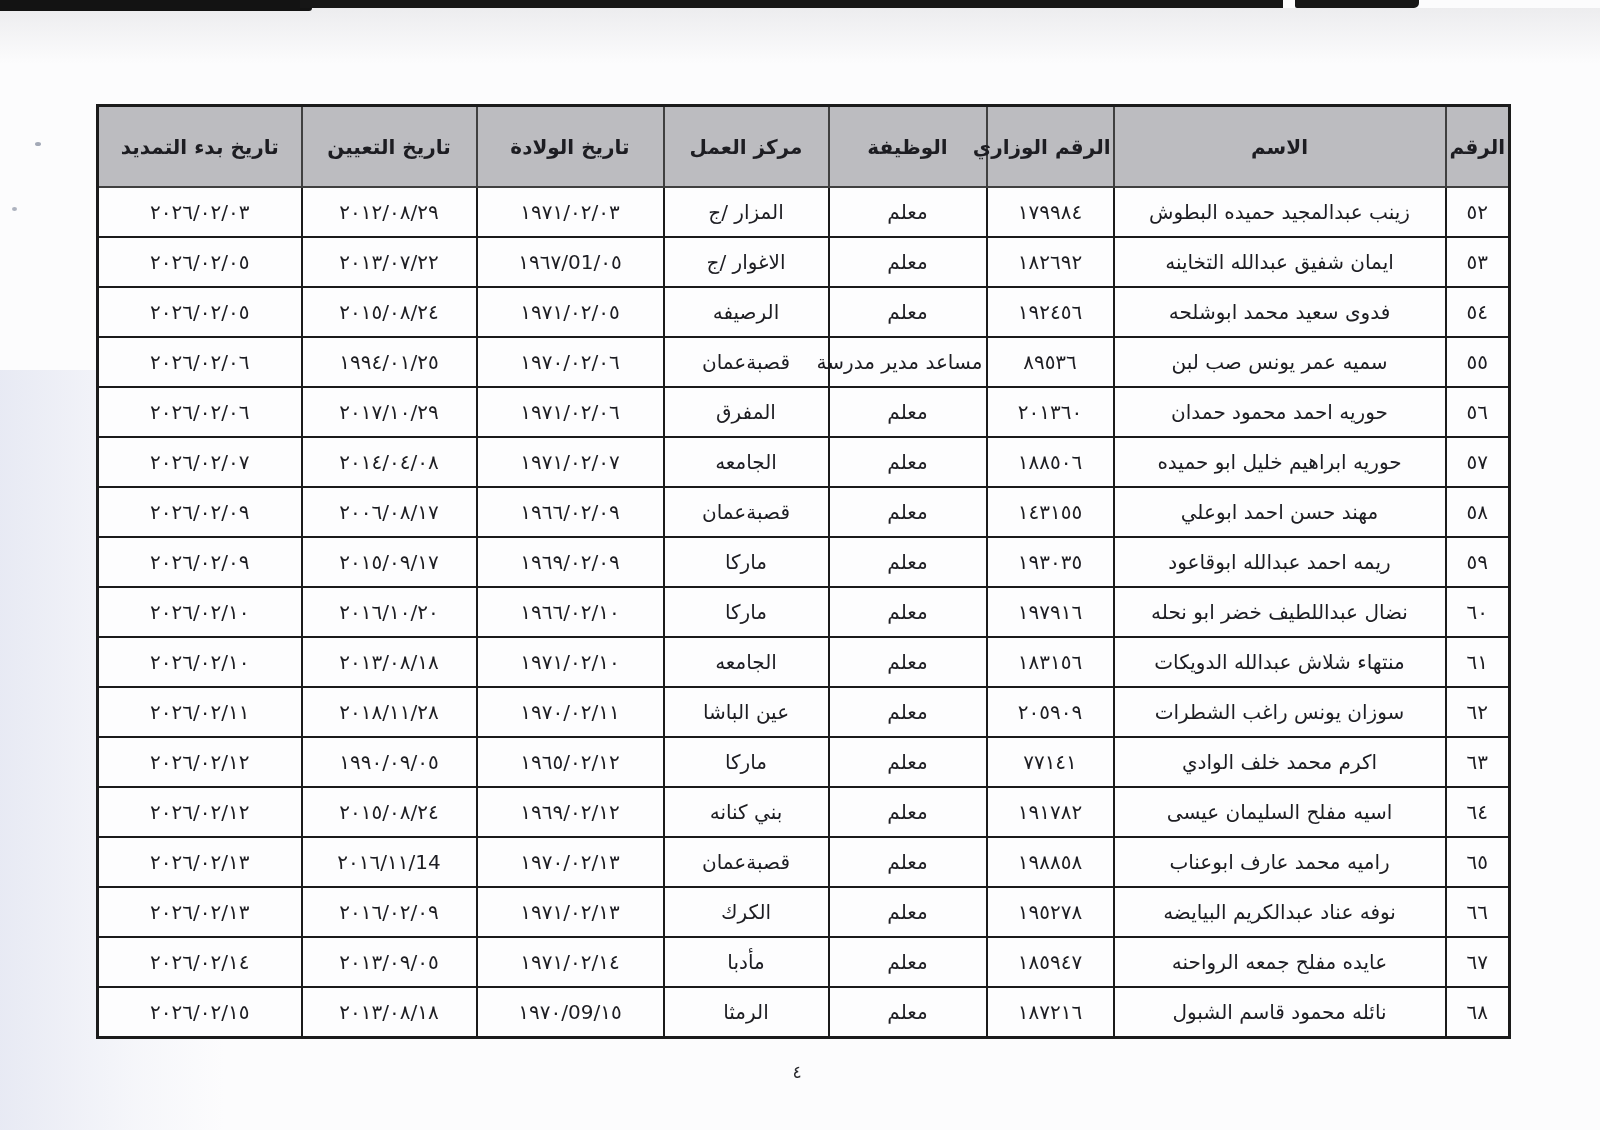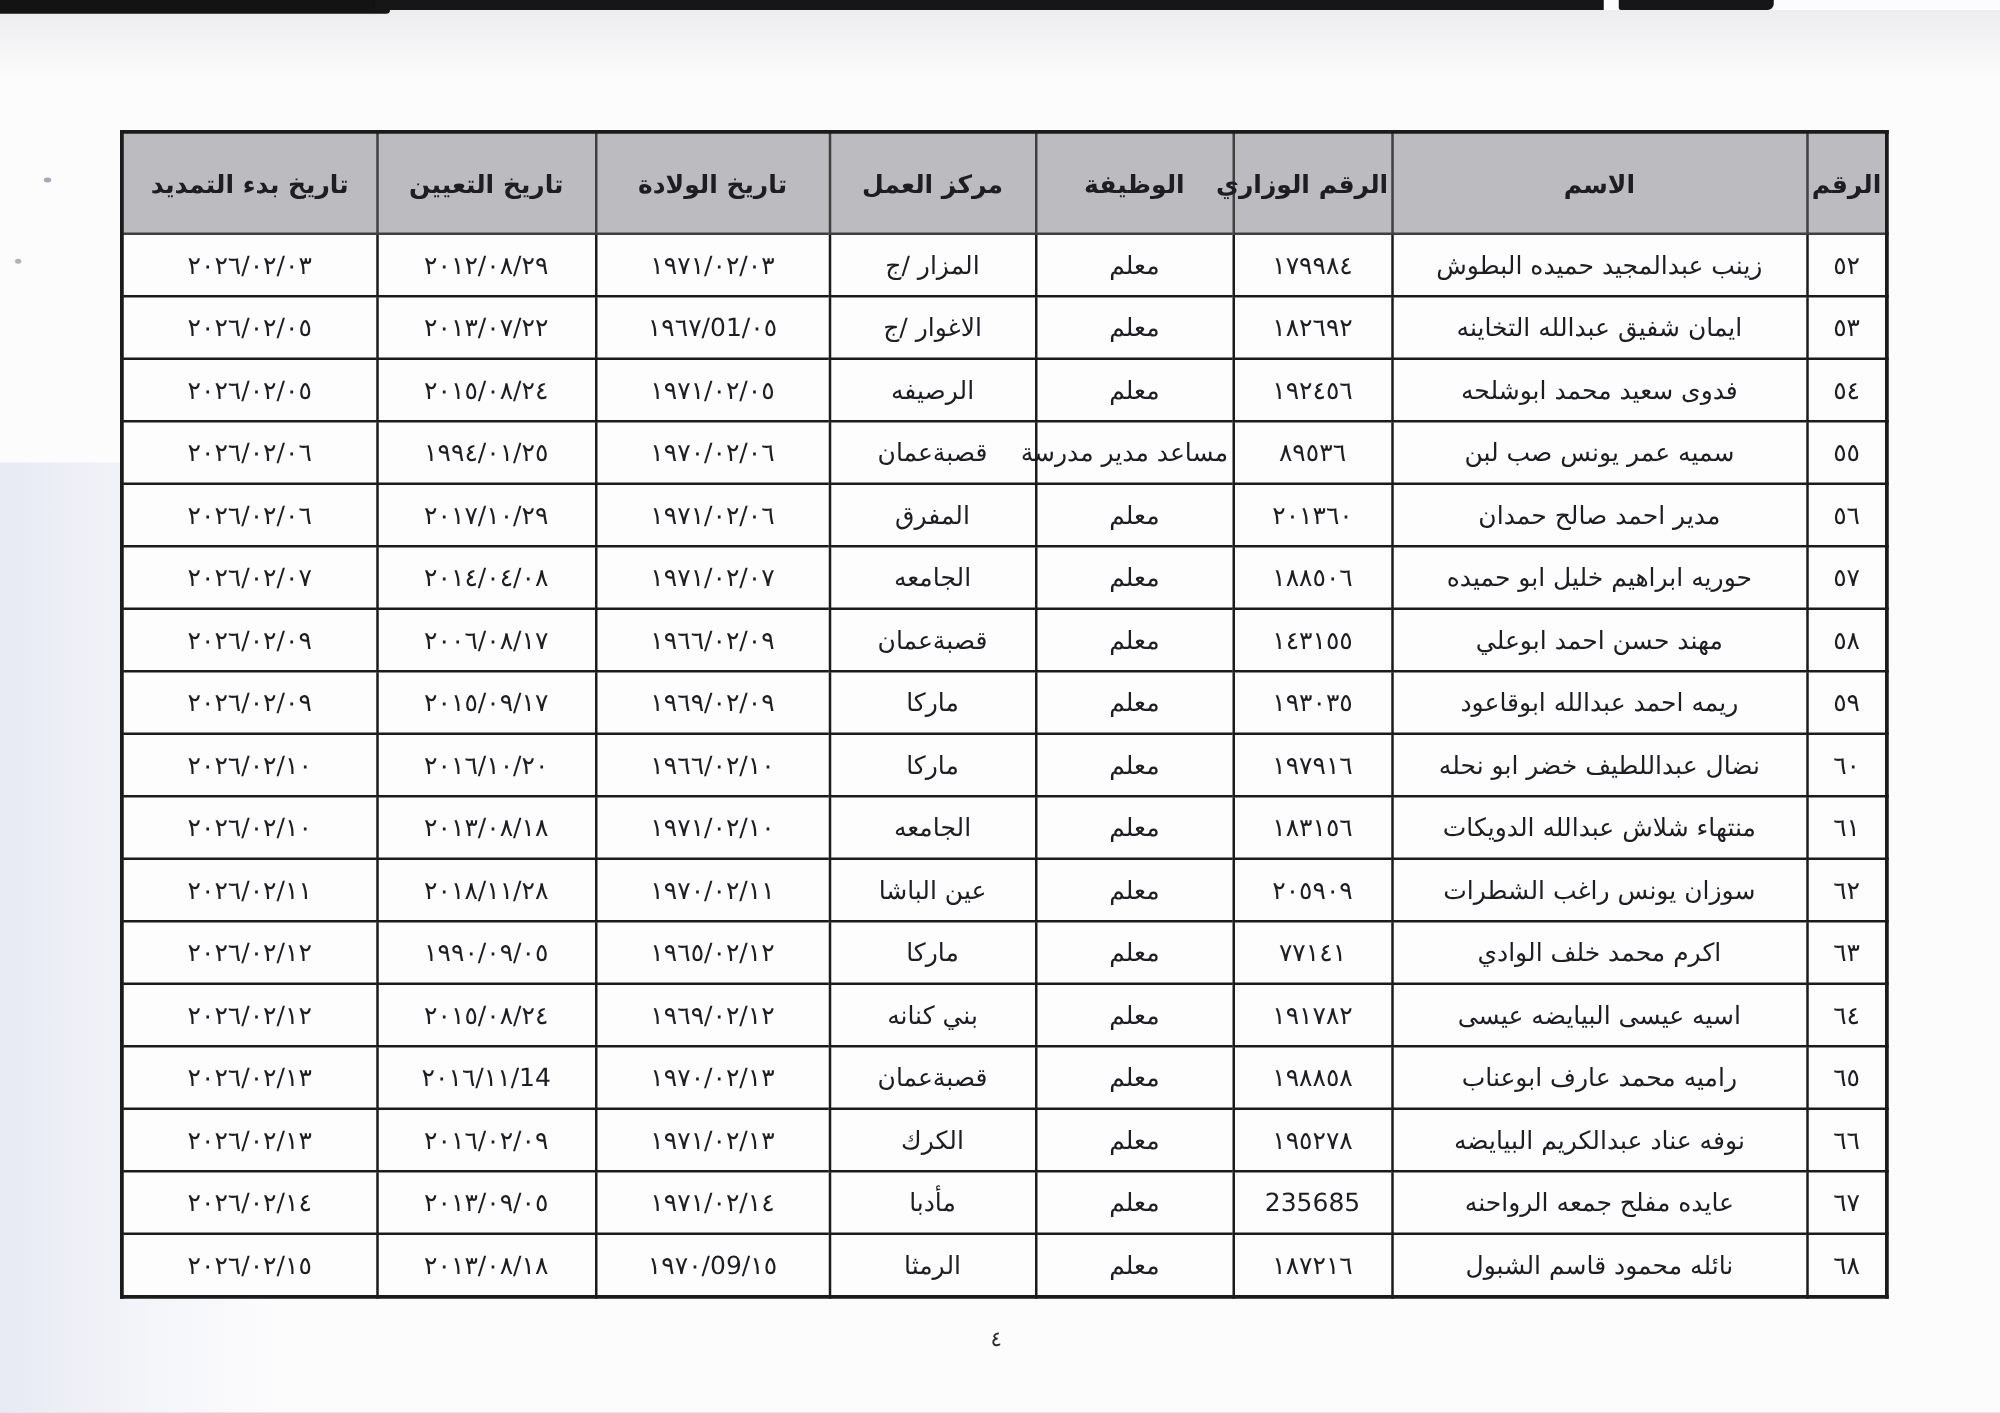--- a/index.html
+++ b/index.html
@@ -140,21 +140,21 @@
           <td class="c-name">سميه عمر يونس صب لبن</td>
           <td class="c-ministry_no">٨٩٥٣٦</td>
           <td class="c-job">مساعد مدير مدرسة</td>
           <td class="c-center">قصبةعمان</td>
           <td class="c-birth_date">١٩٧٠/٠٢/٠٦</td>
           <td class="c-hire_date">١٩٩٤/٠١/٢٥</td>
           <td class="c-extension_date">٢٠٢٦/٠٢/٠٦</td>
         </tr>
         <tr>
           <td class="c-no">٥٦</td>
-          <td class="c-name">مدير احمد صالح حمدان</td>
+          <td class="c-name">حوريه احمد محمود حمدان</td>
           <td class="c-ministry_no">٢٠١٣٦٠</td>
           <td class="c-job">معلم</td>
           <td class="c-center">المفرق</td>
           <td class="c-birth_date">١٩٧١/٠٢/٠٦</td>
           <td class="c-hire_date">٢٠١٧/١٠/٢٩</td>
           <td class="c-extension_date">٢٠٢٦/٠٢/٠٦</td>
         </tr>
         <tr>
           <td class="c-no">٥٧</td>
           <td class="c-name">حوريه ابراهيم خليل ابو حميده</td>
@@ -220,21 +220,21 @@
           <td class="c-name">اكرم محمد خلف الوادي</td>
           <td class="c-ministry_no">٧٧١٤١</td>
           <td class="c-job">معلم</td>
           <td class="c-center">ماركا</td>
           <td class="c-birth_date">١٩٦٥/٠٢/١٢</td>
           <td class="c-hire_date">١٩٩٠/٠٩/٠٥</td>
           <td class="c-extension_date">٢٠٢٦/٠٢/١٢</td>
         </tr>
         <tr>
           <td class="c-no">٦٤</td>
-          <td class="c-name">اسيه عيسى البيايضه عيسى</td>
+          <td class="c-name">اسيه مفلح السليمان عيسى</td>
           <td class="c-ministry_no">١٩١٧٨٢</td>
           <td class="c-job">معلم</td>
           <td class="c-center">بني كنانه</td>
           <td class="c-birth_date">١٩٦٩/٠٢/١٢</td>
           <td class="c-hire_date">٢٠١٥/٠٨/٢٤</td>
           <td class="c-extension_date">٢٠٢٦/٠٢/١٢</td>
         </tr>
         <tr>
           <td class="c-no">٦٥</td>
           <td class="c-name">راميه محمد عارف ابوعناب</td>
@@ -251,21 +251,21 @@
           <td class="c-ministry_no">١٩٥٢٧٨</td>
           <td class="c-job">معلم</td>
           <td class="c-center">الكرك</td>
           <td class="c-birth_date">١٩٧١/٠٢/١٣</td>
           <td class="c-hire_date">٢٠١٦/٠٢/٠٩</td>
           <td class="c-extension_date">٢٠٢٦/٠٢/١٣</td>
         </tr>
         <tr>
           <td class="c-no">٦٧</td>
           <td class="c-name">عايده مفلح جمعه الرواحنه</td>
-          <td class="c-ministry_no">235685</td>
+          <td class="c-ministry_no">١٨٥٩٤٧</td>
           <td class="c-job">معلم</td>
           <td class="c-center">مأدبا</td>
           <td class="c-birth_date">١٩٧١/٠٢/١٤</td>
           <td class="c-hire_date">٢٠١٣/٠٩/٠٥</td>
           <td class="c-extension_date">٢٠٢٦/٠٢/١٤</td>
         </tr>
         <tr>
           <td class="c-no">٦٨</td>
           <td class="c-name">نائله محمود قاسم الشبول</td>
           <td class="c-ministry_no">١٨٧٢١٦</td>

